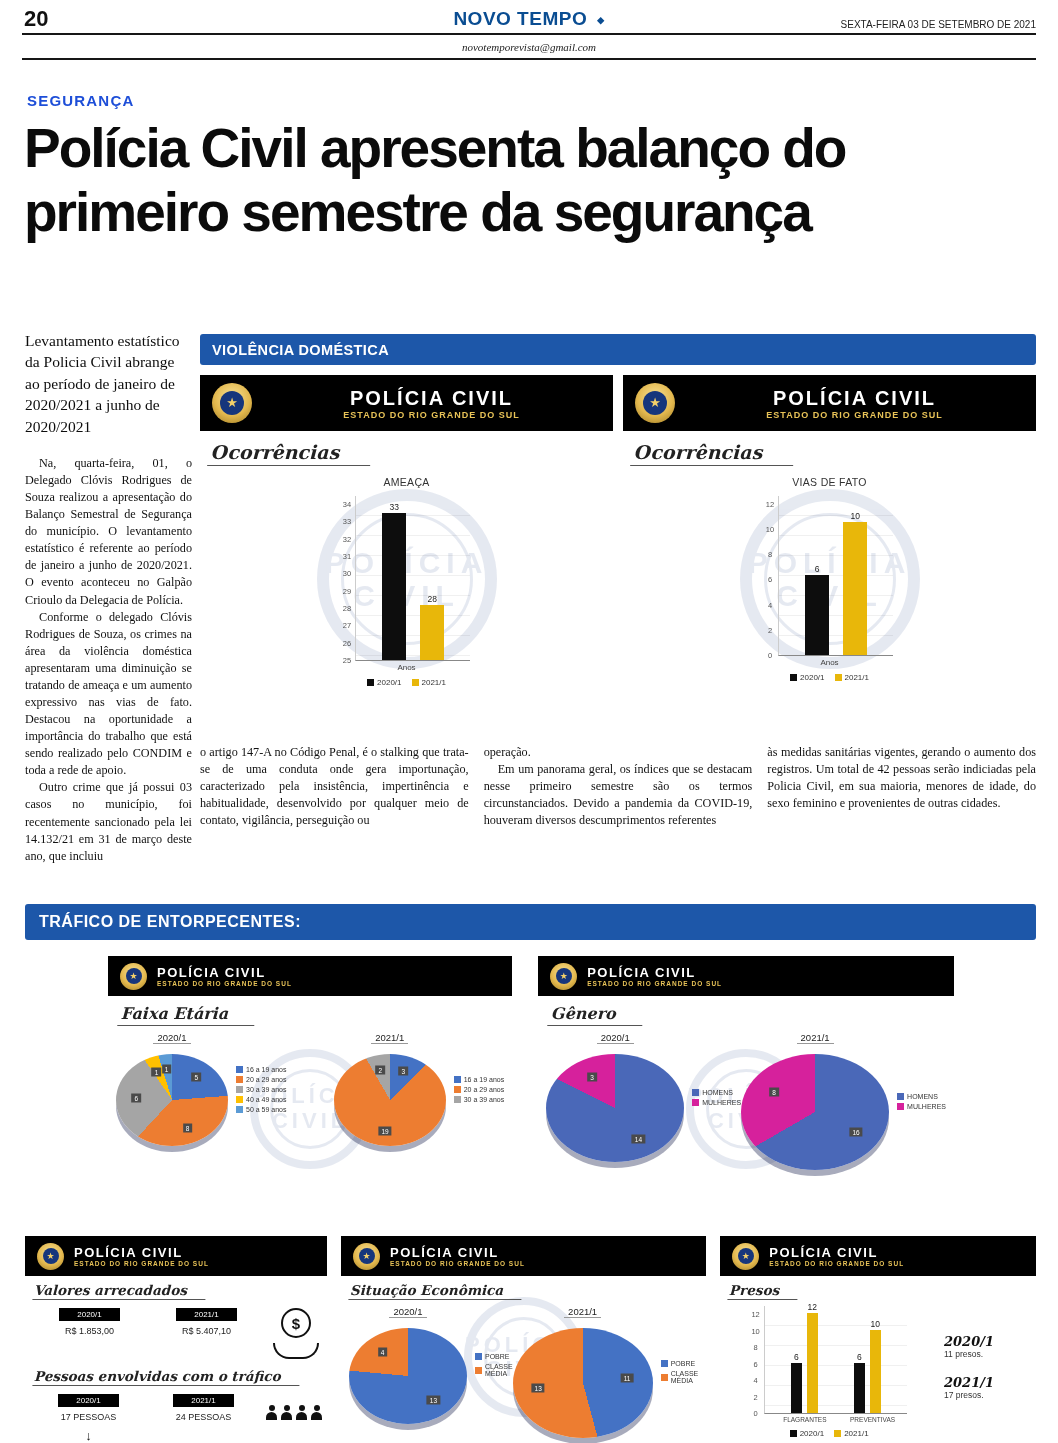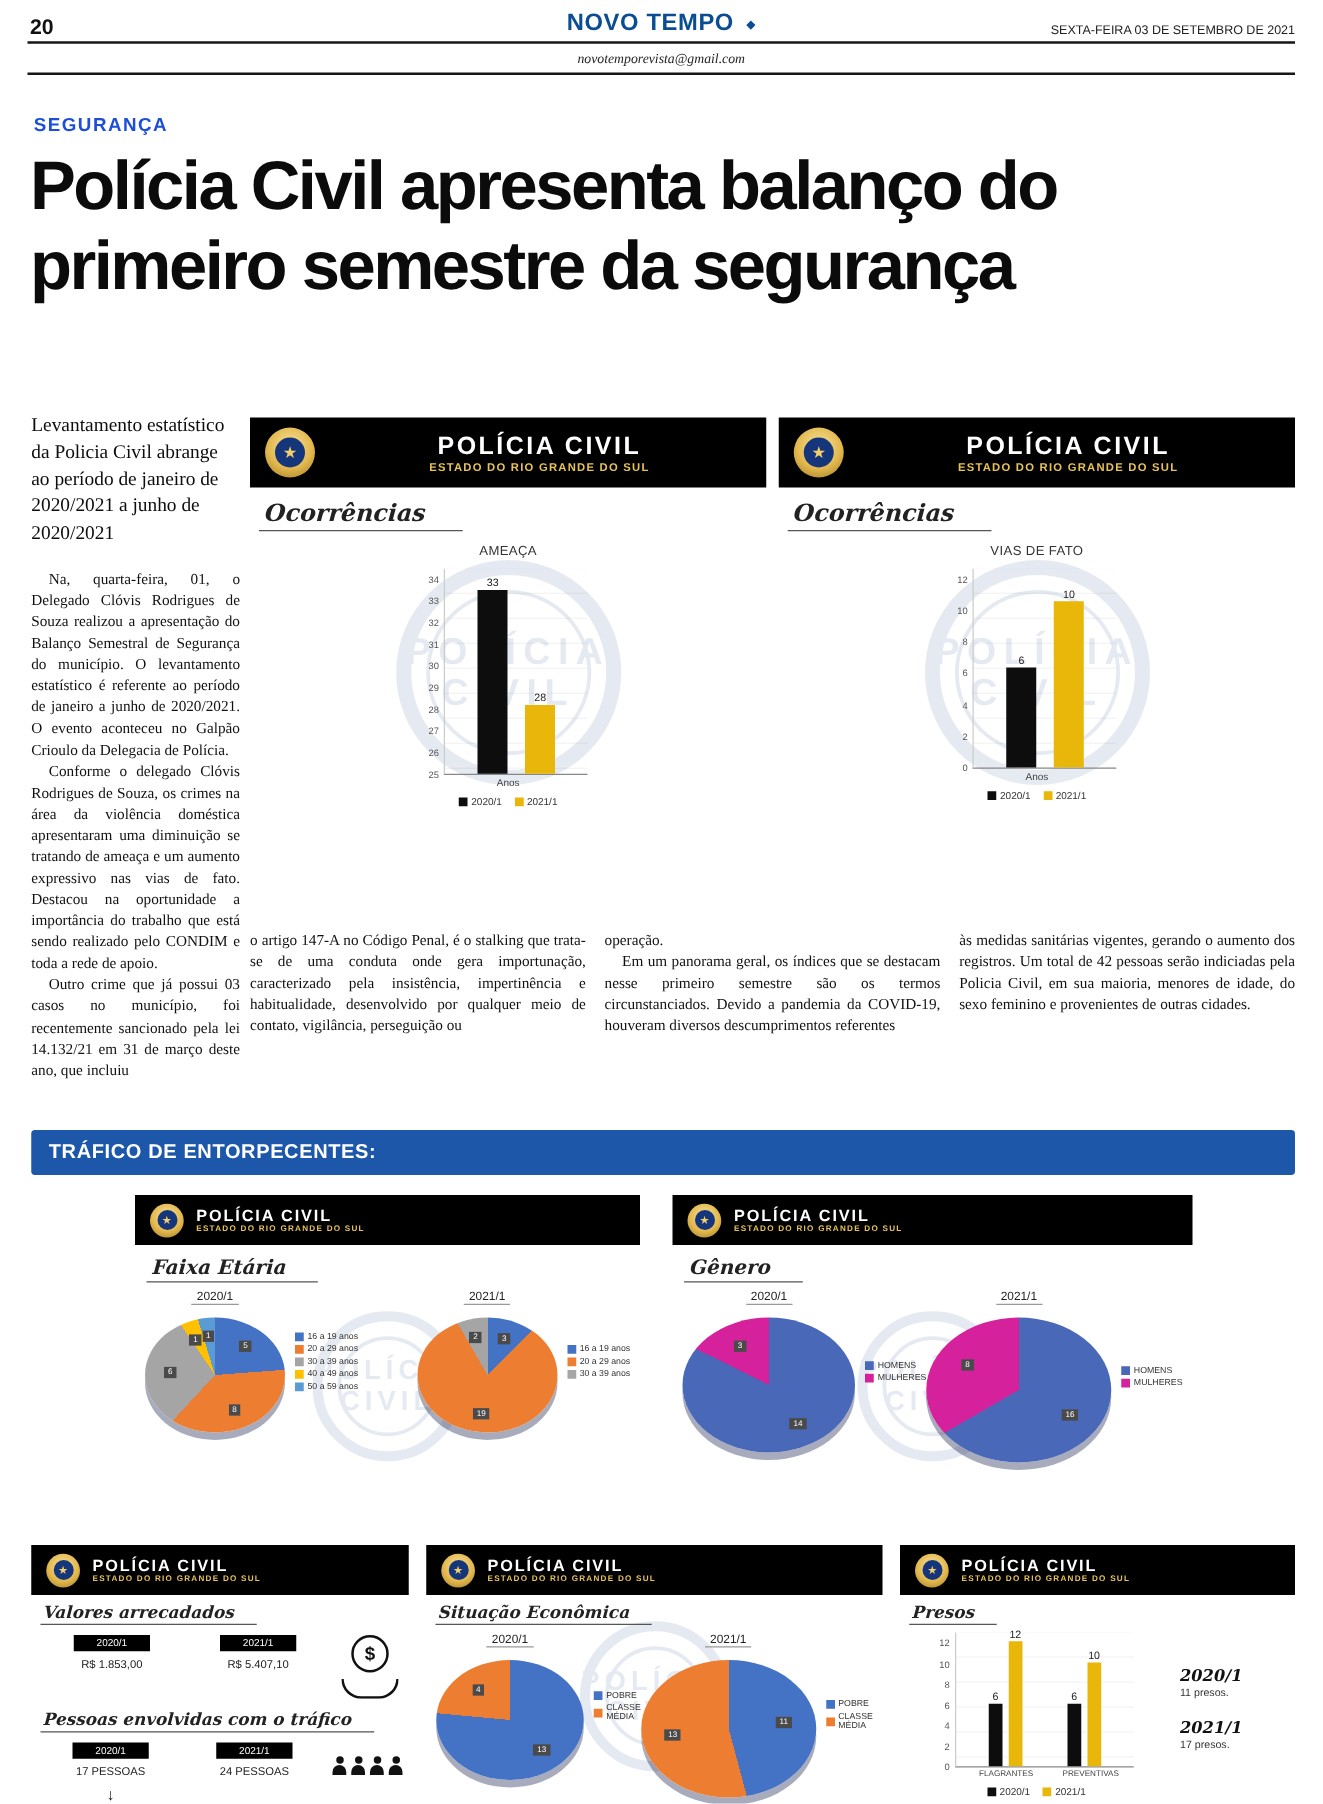--- a/index.html
+++ b/index.html
@@ -5,21 +5,21 @@
   *{margin:0;padding:0;box-sizing:border-box}
   html,body{background:#fff}
   .page{width:1058px;height:1443px;position:relative;background:#fff;overflow:hidden;
         font-family:"Liberation Serif",serif;color:#111;margin:0 auto}
 
   
   .page-header{position:absolute;left:22px;right:22px;top:8px}
   .mast-row{position:relative;text-align:center;padding-bottom:3px;border-bottom:2px solid #161616}
   .masthead{font-family:"Liberation Sans",sans-serif;font-weight:bold;font-size:19px;color:#0a4d92;letter-spacing:.5px;display:inline-block}
   .orn{font-size:9px;vertical-align:middle;margin-left:10px;color:#0a4d92}
-  .page-num{position:absolute;left:2px;bottom:1px;font-family:"Liberation Sans",sans-serif;font-weight:bold;font-size:17px}
+  .page-num{position:absolute;left:2px;bottom:1px;font-family:"Liberation Sans",sans-serif;font-weight:bold;font-size:22px}
   .date{position:absolute;right:0;bottom:3px;font-family:"Liberation Sans",sans-serif;font-size:10px;color:#222}
   .email-row{text-align:center;padding:2px 0 3px;border-bottom:2px solid #161616}
   .email{font-style:italic;font-size:11px;color:#222}
 
   
   .section-label{position:absolute;left:27px;top:92px;font-family:"Liberation Sans",sans-serif;
                  font-size:15px;letter-spacing:1.2px;color:#1d4ed8;font-weight:600}
   .headline{position:absolute;left:24px;top:116px;width:1012px;font-family:"Liberation Sans",sans-serif;
             font-weight:bold;color:#0b0b0b;font-size:55px;line-height:1.17;letter-spacing:-2px}
   .headline span{display:block;white-space:nowrap}
@@ -78,21 +78,21 @@
   .dv-panels{display:flex;gap:10px}
   .dv-panel{flex:1;position:relative}
   .dv-chart{position:relative;height:296px}
   .bc-host{position:relative;z-index:1;display:flex;flex-direction:column;align-items:center;margin-top:10px}
 
   
   .bc-wrap{display:flex;flex-direction:column;align-items:center}
   .bc-title{font-family:"Liberation Sans",sans-serif;font-size:10.5px;color:#333;text-align:center;
             margin-bottom:8px;letter-spacing:.3px}
   .bc-area{display:flex;align-items:flex-end;gap:4px}
-  .bc-yaxis{display:flex;flex-direction:column;justify-content:space-between;align-items:flex-end;
+  .bc-yaxis{display:flex;flex-direction:column;justify-content:space-between;align-items:center;
             font-family:"Liberation Sans",sans-serif;font-size:7.5px;color:#555;transform:translateY(4px)}
   .bc-plot{display:flex;align-items:flex-end;justify-content:center;gap:36px;border-bottom:1px solid #888;
            border-left:1px solid #ccc;background:linear-gradient(to top,rgba(0,0,0,.06) 1px,transparent 1px);
            background-size:100% 20px;padding:0 26px}
   .bc-group{display:flex;align-items:flex-end;height:100%}
   .bc-bars{display:flex;align-items:flex-end;gap:14px;height:100%}
   .bc-barwrap{display:flex;flex-direction:column;align-items:center;justify-content:flex-end}
   .bc-val{font-family:"Liberation Sans",sans-serif;font-size:8.5px;color:#222;margin-bottom:1px}
   .bc-cats{display:flex;justify-content:space-around;font-family:"Liberation Sans",sans-serif;
            font-size:6.5px;color:#444;margin-top:2px;width:100%}
@@ -167,20 +167,21 @@
   </h1>
 
   <div class="left-col">
     <p class="lead">Levantamento estatístico da Policia Civil abrange ao período de janeiro de 2020/2021 a junho de 2020/2021</p>
     <p class="body ind">Na, quarta-feira, 01, o Delegado Clóvis Rodrigues de Souza realizou a apresentação do Balanço Semestral de Segurança do município. O levantamento estatístico é referente ao período de janeiro a junho de 2020/2021. O evento aconteceu no Galpão Crioulo da Delegacia de Polícia.</p>
     <p class="body ind">Conforme o delegado Clóvis Rodrigues de Souza, os crimes na área da violência doméstica apresentaram uma diminuição se tratando de ameaça e um aumento expressivo nas vias de fato. Destacou na oportunidade a importância do trabalho que está sendo realizado pelo CONDIM e toda a rede de apoio.</p>
     <p class="body ind">Outro crime que já possui 03 casos no município, foi recentemente sancionado pela lei 14.132/21 em 31 de março deste ano, que incluiu</p>
   </div>
 
   <section class="domestic">
+    <div class="banner">VIOLÊNCIA DOMÉSTICA</div>
     <div class="dv-panels">
       <div class="dv-panel">
         <div class="panel-header big">
           <div class="badge">
             <div class="badge-inner">★</div>
           </div>
           <div class="ph-text">
             <div class="ph-title">POLÍCIA CIVIL</div>
             <div class="ph-sub">ESTADO DO RIO GRANDE DO SUL</div>
           </div>

